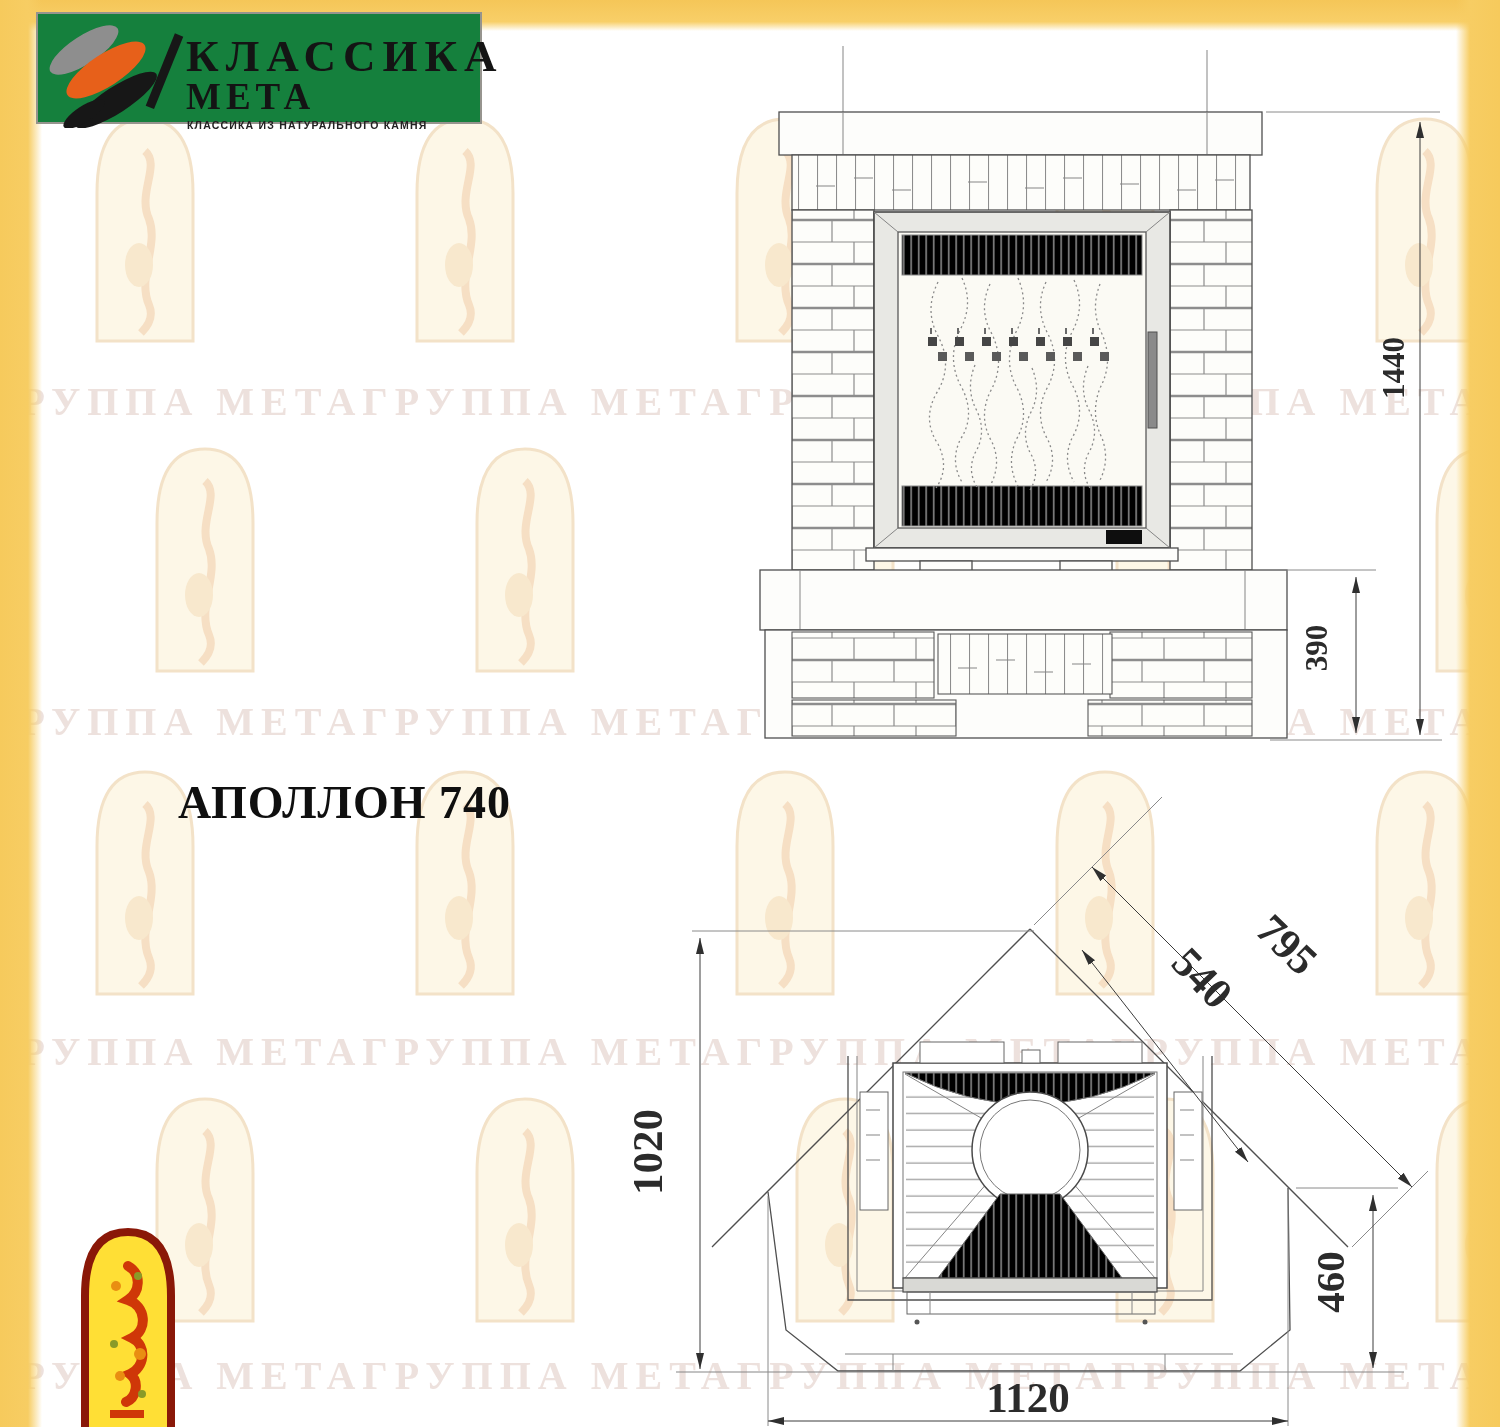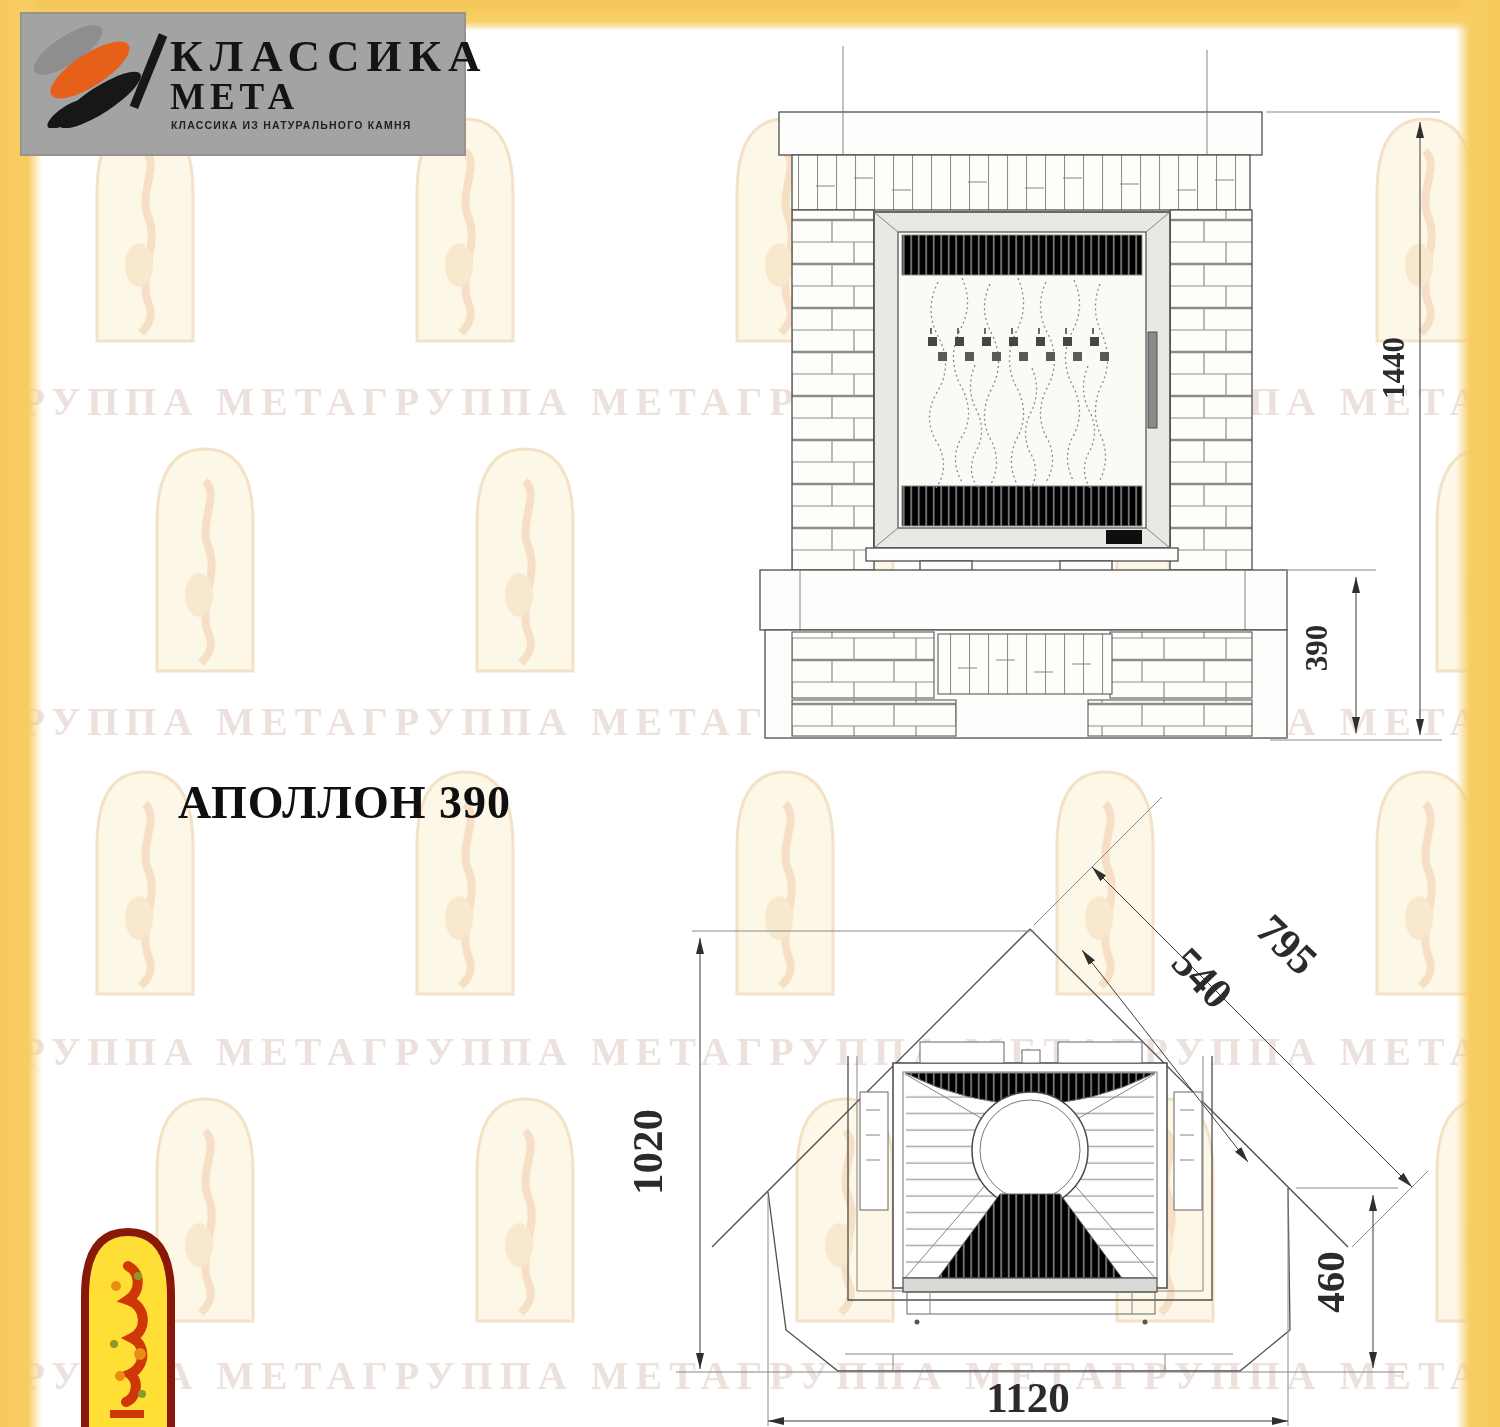--- a/index.html
+++ b/index.html
@@ -6,21 +6,21 @@
   .page{position:relative;width:1500px;height:1427px;background:#fff;overflow:hidden;
         font-family:"Liberation Serif",serif}
   .border-top{position:absolute;left:0;top:0;width:100%;height:31px;
         background:linear-gradient(180deg,#f5c658 0%,#f8cf68 70%,rgba(250,224,150,0) 100%)}
   .border-left{position:absolute;left:0;top:0;width:42px;height:100%;
         background:linear-gradient(90deg,#f6ca5c 0px,#f7cd63 28px,rgba(255,255,255,0) 42px)}
   .border-right{position:absolute;right:0;top:0;width:44px;height:100%;
         background:linear-gradient(270deg,#f6ca5c 0px,#f7cd63 30px,rgba(255,255,255,0) 44px)}
   .wm-text{position:absolute;left:-12px;white-space:nowrap;font-weight:bold;font-size:40px;
         letter-spacing:7px;color:rgba(196,156,144,0.30);width:1520px;overflow:hidden}
-  .logo-box{position:absolute;left:20px;top:12px;width:446px;height:144px;background:#a3a3a3;
+  .logo-box{position:absolute;left:36px;top:12px;width:446px;height:112px;background:#15803d;
         border:2px solid #96948e;box-sizing:border-box}
   .brand1{position:absolute;left:148px;top:20px;font-size:45px;font-weight:bold;
         letter-spacing:7px;color:#141414;line-height:1}
   .brand2{position:absolute;left:148px;top:64px;font-size:37px;font-weight:bold;
         letter-spacing:5px;color:#141414;line-height:1}
   .tagline{position:absolute;left:149px;top:105px;font-size:10.5px;font-weight:bold;
         letter-spacing:1.2px;color:#222;font-family:"Liberation Sans",sans-serif}
   .title{position:absolute;left:178px;top:776px;font-size:46px;font-weight:bold;
         letter-spacing:1px;color:#0f0f0f}
   svg.layer{position:absolute;left:0;top:0}
@@ -256,21 +256,21 @@
       <ellipse cx="62" cy="48" rx="46" ry="16" fill="#e7601a" transform="rotate(-33 62 48)"></ellipse>
       <ellipse cx="72" cy="78" rx="48" ry="13" fill="#171717" transform="rotate(-33 72 78)"></ellipse>
       <ellipse cx="40" cy="92" rx="24" ry="8" fill="#171717" transform="rotate(-33 40 92)"></ellipse>
       <rect x="116" y="10" width="9" height="78" fill="#171717" transform="rotate(22 120 49)"></rect>
     </svg>
     <div class="brand1">КЛАССИКА</div>
     <div class="brand2">МЕТА</div>
     <div class="tagline">КЛАССИКА ИЗ НАТУРАЛЬНОГО КАМНЯ</div>
   </div>
 
-  <div class="title">АПОЛЛОН 390</div>
+  <div class="title">АПОЛЛОН 740</div>
 
   <svg class="layer" width="110" height="205" style="left:80px;top:1224px">
     <path d="M5 205 V72 Q5 8 48 8 Q91 8 91 72 V205" fill="#ffdf35" stroke="#8a1808" stroke-width="8"></path>
     <path d="M48 42 C62 50 60 68 48 76 C66 82 68 106 52 114 C68 122 64 144 50 150 C60 158 56 174 46 178" fill="none" stroke="#cf3708" stroke-width="10" stroke-linecap="round"></path>
     <circle cx="36" cy="62" r="5" fill="#e98e12"></circle>
     <circle cx="60" cy="130" r="6" fill="#e98e12"></circle>
     <circle cx="40" cy="152" r="5" fill="#e98e12"></circle>
     <circle cx="58" cy="52" r="4" fill="#8a9a28"></circle>
     <circle cx="34" cy="120" r="4" fill="#8a9a28"></circle>
     <circle cx="62" cy="170" r="4" fill="#8a9a28"></circle>

